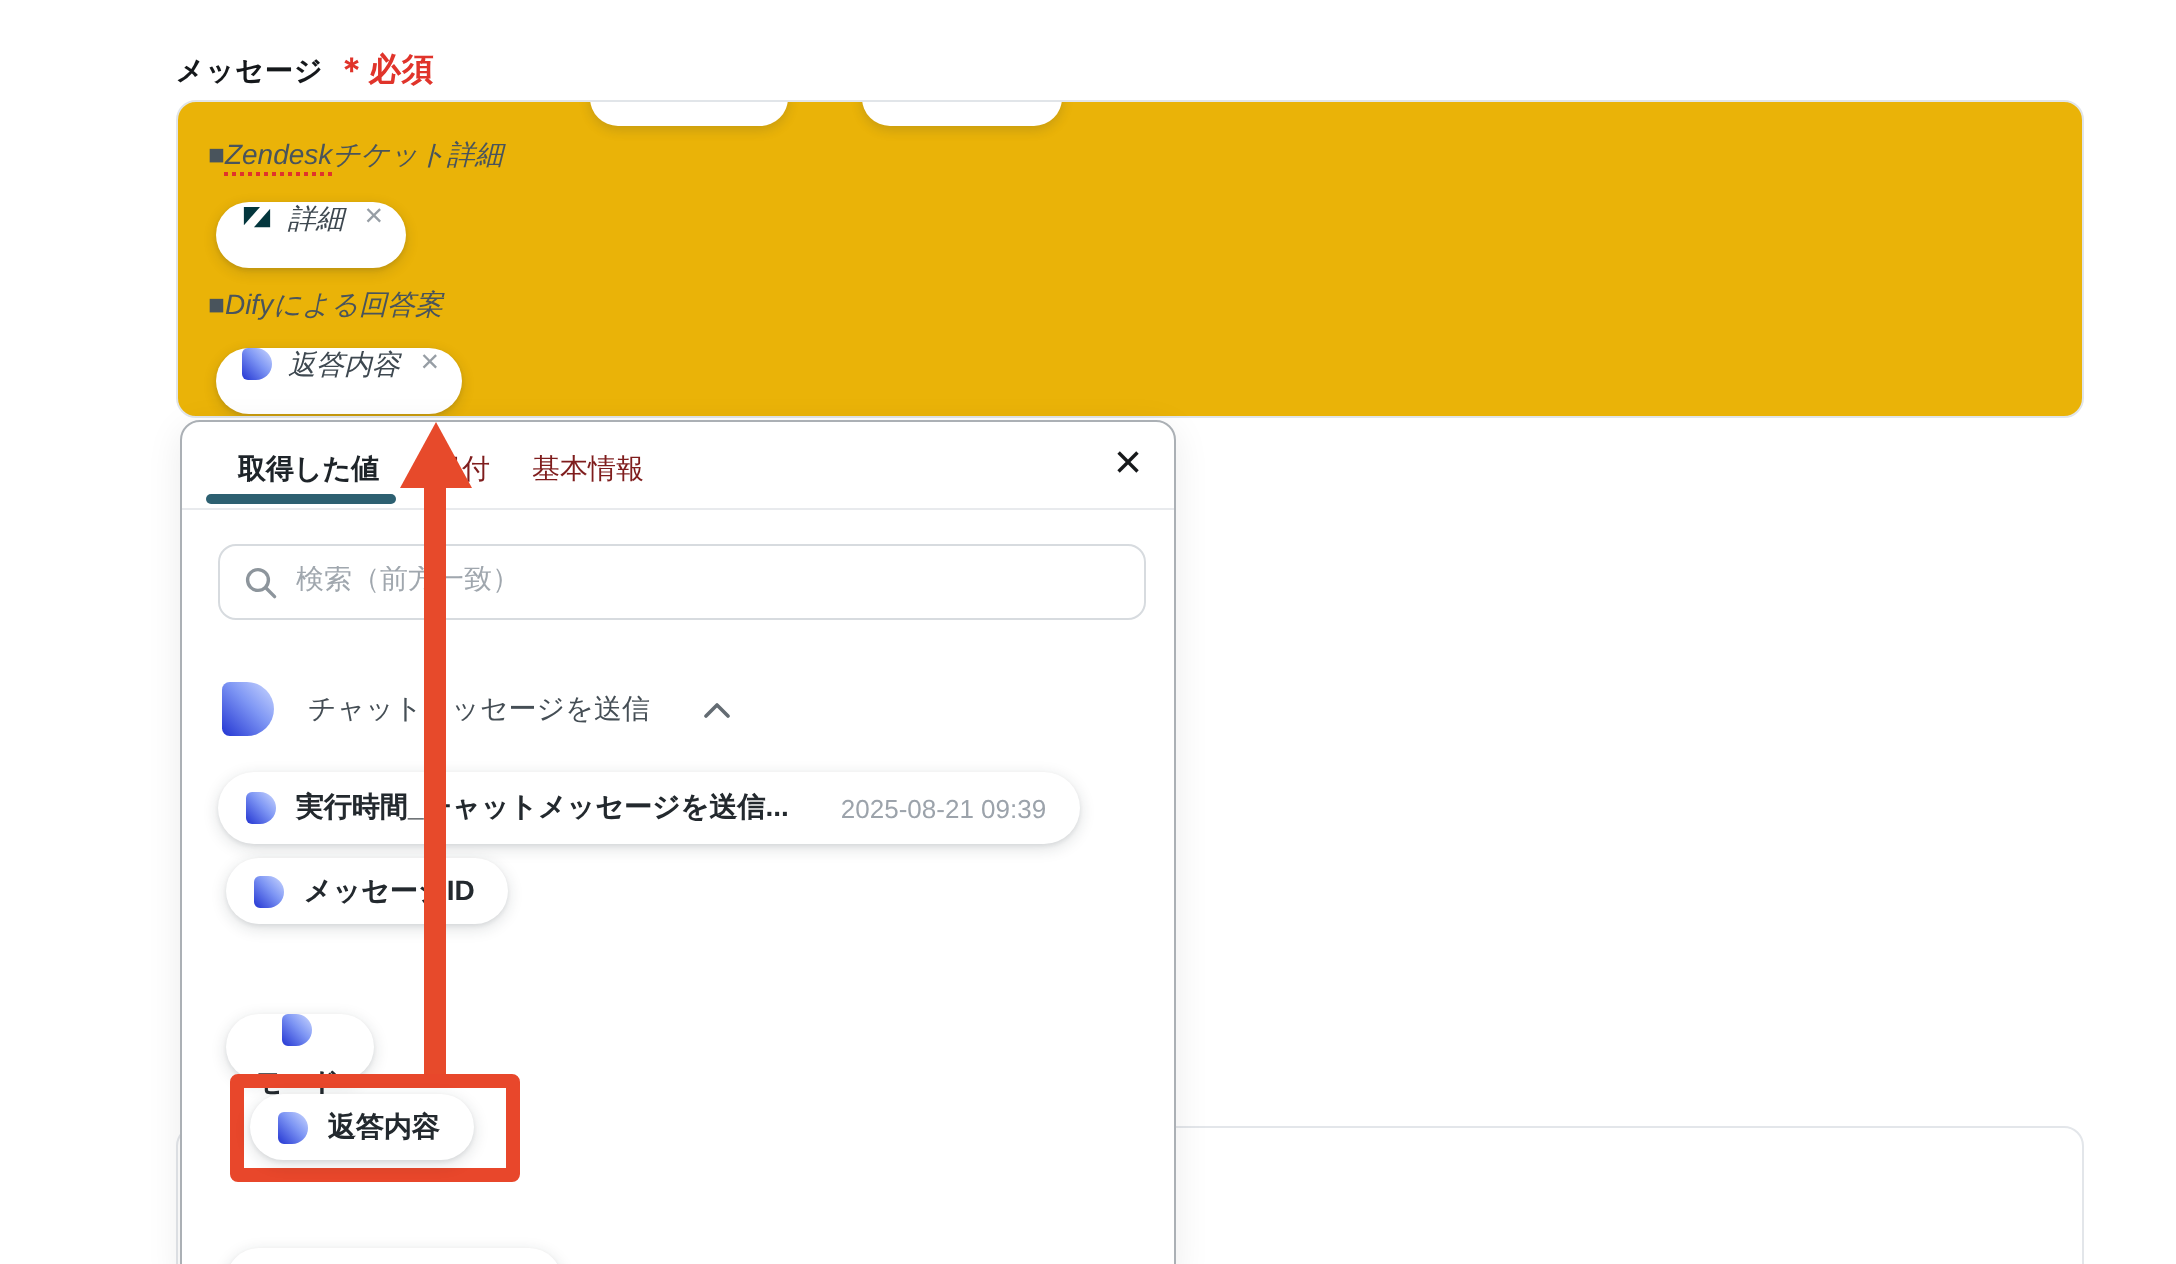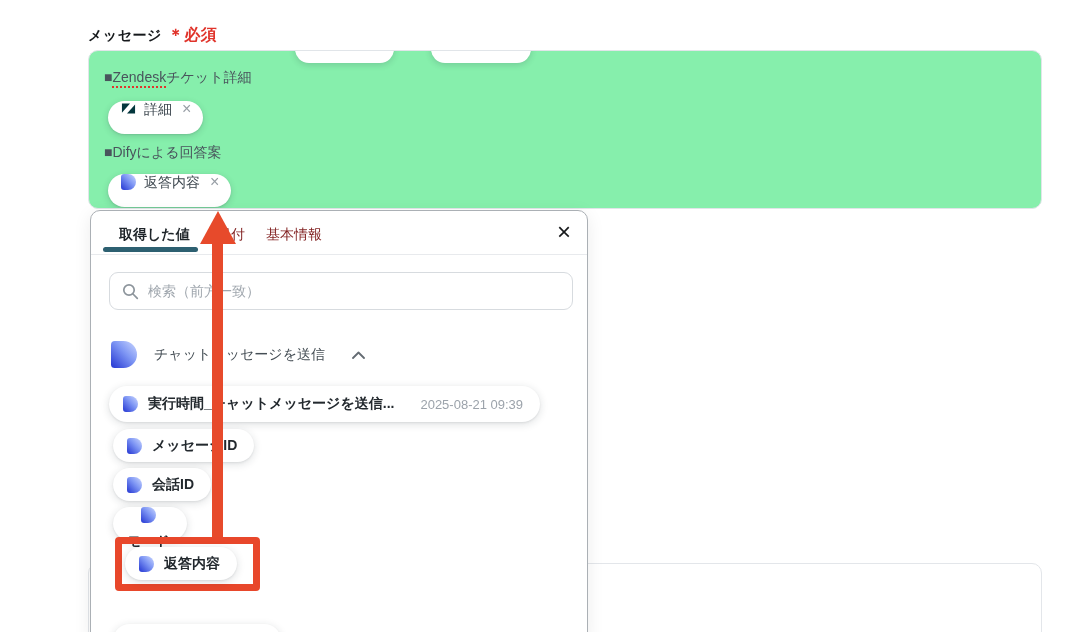--- a/index.html
+++ b/index.html
@@ -5,22 +5,22 @@
   * { margin:0; padding:0; box-sizing:border-box; }
   html,body { width:1088px; height:632px; overflow:hidden; background:#fff; }
   body { font-family:"Liberation Sans","DejaVu Sans",sans-serif; color:#333; }
   #canvas { position:relative; width:1088px; height:632px; background:#fff; overflow:hidden; }
 
   
   .field-label { position:absolute; left:88px; top:25px; font-size:14px; font-weight:bold; color:#15181b; letter-spacing:.5px; }
   .req { color:#e0342b; font-size:16px; font-weight:bold; margin-left:6px; }
 
   
-  .msg-box { position:absolute; left:88px; top:50px; width:954px; height:159px; background:#86efac;
-             border:1px solid #e1e5e9; border-radius:10px; overflow:hidden; }
+  .msg-box { position:absolute; left:88px; top:50px; width:954px; height:159px; background:#eab308;
+             border:1px solid #e1e5e9; border-radius:10px; overflow:hidden;font-style:italic; }
   .ghost-chip { position:absolute; top:-17px; height:29px; background:#fff; border-radius:14px;
                 box-shadow:0 2px 6px rgba(40,50,60,.18); }
   .tx-line { position:absolute; left:15px; font-size:14px; color:#49545c; }
   .brand-u { border-bottom:2px dotted #e0342b; padding-bottom:1px; }
 
   .chip { display:inline-flex; align-items:flex-start; gap:8px; height:33px; padding:0 12px 0 13px;
           background:#fff; border-radius:17px; box-shadow:0 1px 2px rgba(30,40,50,.10),0 2px 7px rgba(30,40,50,.16);
           font-size:14px; color:#3e4850; white-space:nowrap; }
   .chip .x { color:#979ea5; font-size:16px; line-height:1; margin-left:2px; }
 
@@ -42,21 +42,21 @@
   .tabs { position:relative; height:43px;text-align:center; }
   .tab { position:absolute; top:15px; font-size:14px; color:#7f1d1d; cursor:default; }
   .tab.active { font-weight:bold; color:#1e2429; }
   .tab-underline { position:absolute; left:12px; top:36px; width:95px; height:5px; border-radius:3px; background:#2d6071; }
   .tabs-divider { position:absolute; left:0; top:43px; width:100%; height:1px; background:#e8eaed; }
   .close-btn { position:absolute; right:16px; top:9px; font-size:24px; color:#17191b; line-height:1; }
 
   .search { position:absolute; left:18px; top:61px; width:464px; height:38px; border:1px solid #d7dbdf;
             border-radius:9px; display:flex; align-items:center; padding:0 12px; gap:9px; background:#fff; }
   .search input { border:none; outline:none; flex:1; font-size:14px; color:#0f172a; background:transparent;
-                  font-family:Liberation Sans, sans-serif; }
+                  font-family:Liberation Serif, serif; }
   .search input::placeholder { color:#a0a7ae; }
 
   .section-hd { position:absolute; left:20px; top:130px; display:flex; align-items:center; gap:17px; }
   .section-title { font-size:14px; color:#454e55; font-weight:500; }
   .chev { margin-left:10px; }
 
   .pill { position:absolute; display:inline-flex; align-items:center; gap:10px; height:36px;
           padding:0 17px 0 14px; background:#fff; border-radius:18px;
           box-shadow:0 1px 2px rgba(30,40,50,.08),0 2px 8px rgba(30,40,50,.15); white-space:nowrap; }
   .pill.sm { height:33px; border-radius:17px; }
@@ -147,24 +147,20 @@
       <span class="dify"></span>
       <span class="pill-label">実行時間_チャットメッセージを送信...</span>
       <span class="pill-value">2025-08-21 09:39</span>
     </div>
 
     <div class="pill sm" style="left:22px; top:218px;">
       <span class="dify"></span>
       <span class="pill-label">メッセージID</span>
     </div>
 
-    <div class="pill sm" style="left:22px; top:257px;">
-      <span class="dify"></span>
-      <span class="pill-label">会話ID</span>
-    </div>
 
     <div class="pill sm" style="left:22px; top:296px;flex-direction:column;">
       <span class="dify"></span>
       <span class="pill-label">モード</span>
     </div>
 
     <div class="highlight-rect">
       <div class="pill sm">
         <span class="dify"></span>
         <span class="pill-label">返答内容</span>

